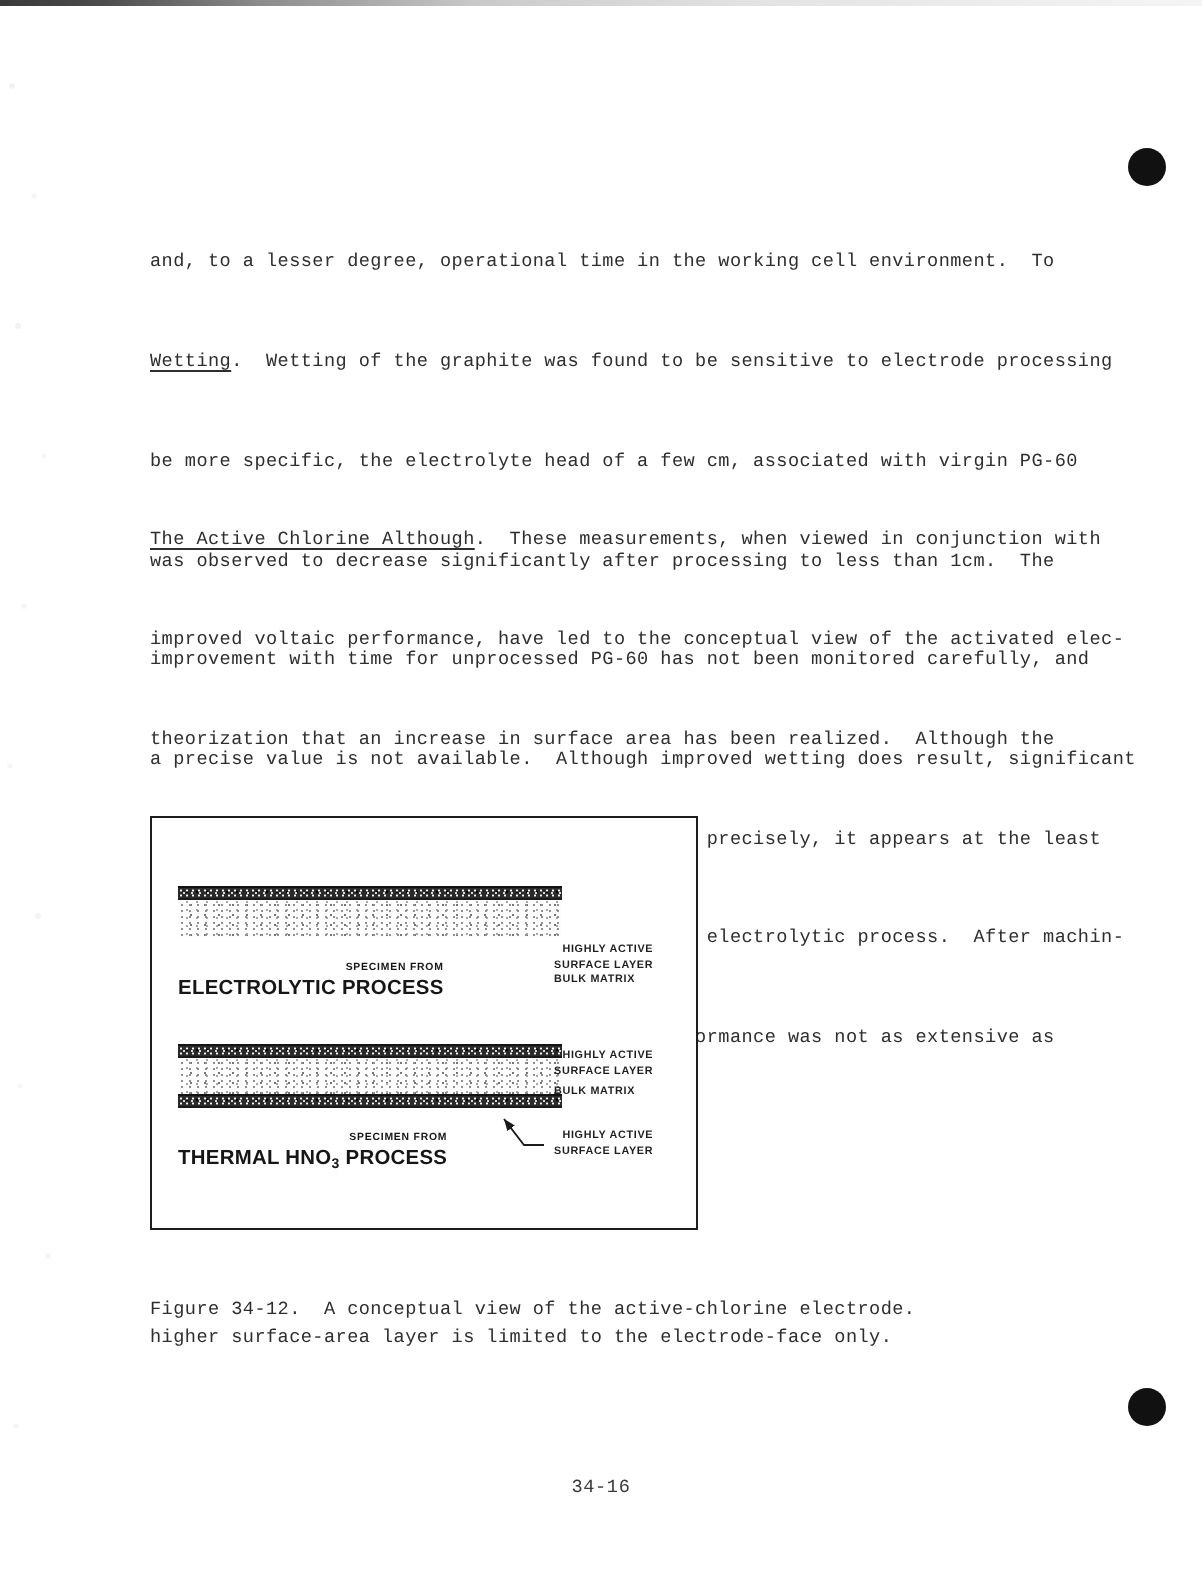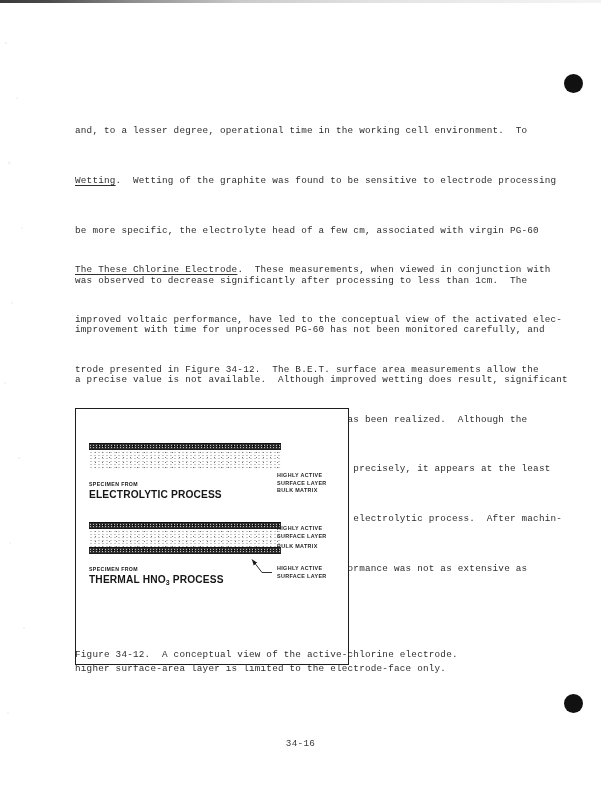--- a/index.html
+++ b/index.html
@@ -69,24 +69,25 @@
   .runin-heading {
     text-decoration: underline;
     text-underline-offset: 2px;
   }
   .para-line { display: block; white-space: pre; }
 
   
   #figure-box {
     position: absolute;
     left: 75px; top: 408px;
-    width: 274px; height: 257px;
+    width: 274px; height: 207px;
     border: 1.6px solid #1d1d1d;
     background: #ffffff;
     box-sizing: border-box;
+    text-align: right;
   }
   .specimen-group { position: absolute; }
   #specimen-electrolytic { left: 0; top: 34px; width: 274px; height: 78px; }
   #specimen-thermal      { left: 0; top: 113px; width: 274px; height: 86px; }
 
   
   .slab {
     position: absolute;
     left: 13px;
     width: 192px;
@@ -209,23 +210,22 @@
     <span class="para-line">and, to a lesser degree, operational time in the working cell environment.  To</span>
     <span class="para-line"><span class="runin-heading">Wetting</span>.  Wetting of the graphite was found to be sensitive to electrode processing</span>
     <span class="para-line">be more specific, the electrolyte head of a few cm, associated with virgin PG-60</span>
     <span class="para-line">was observed to decrease significantly after processing to less than 1cm.  The</span>
     <span class="para-line">improvement with time for unprocessed PG-60 has not been monitored carefully, and</span>
     <span class="para-line">a precise value is not available.  Although improved wetting does result, significant</span>
     <span class="para-line">voltaic improvement is not realized.</span>
   </div>
 
   <div class="body-text" id="para-electrode">
-    <span class="para-line"><span class="runin-heading">The These Chlorine Electrode</span>.  These measurements, when viewed in conjunction with</span>
+    <span class="para-line"><span class="runin-heading">The Active Chlorine Although</span>.  These measurements, when viewed in conjunction with</span>
     <span class="para-line">improved voltaic performance, have led to the conceptual view of the activated elec-</span>
-    <span class="para-line">trode presented in Figure 34-12.  The B.E.T. surface area measurements allow the</span>
     <span class="para-line">theorization that an increase in surface area has been realized.  Although the</span>
     <span class="para-line">depth to which the increase occurs is not known precisely, it appears at the least</span>
     <span class="para-line">to be limited to the top 10% (&lt;0.008in) for the electrolytic process.  After machin-</span>
     <span class="para-line">ing off this facial layer, the decrease in performance was not as extensive as</span>
     <span class="para-line">a significant contributing factor.</span>
   </div>
 
   <div id="figure-box">
 
     <svg class="leader-svg" viewBox="0 0 274 201">

